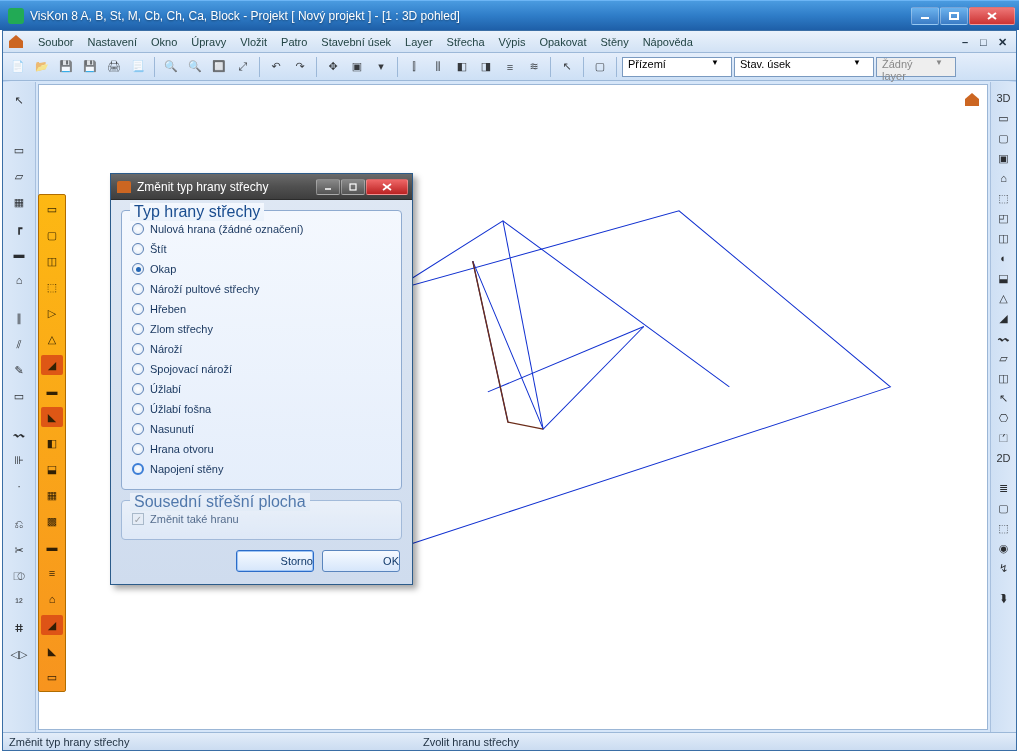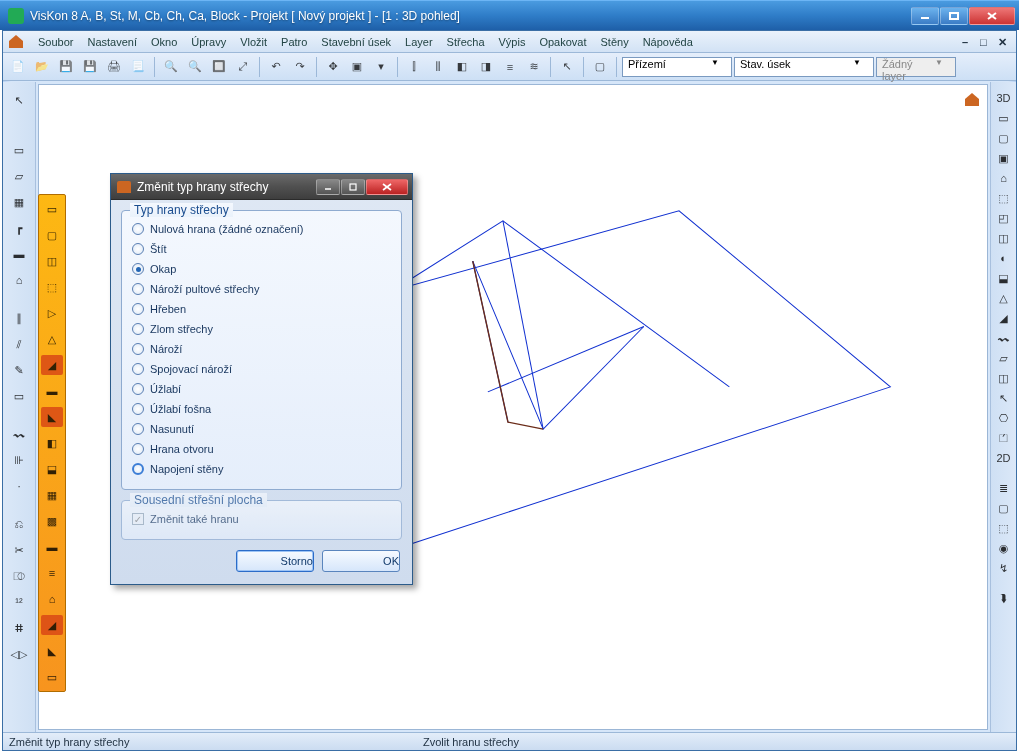--- a/index.html
+++ b/index.html
@@ -51,21 +51,21 @@
 .dialog { position: absolute; left: 107px; top: 142px; width: 303px; background: linear-gradient(#dfe8f4,#cfdcee); border: 1px solid #2b5b8a; box-shadow: 4px 4px 6px rgba(0,0,0,.35); z-index: 10; }
 .dlg-title { height: 26px; background: linear-gradient(to bottom,#6a6a6a 0,#505050 50%,#3e3e3e 100%); display:flex; align-items:center; color:#fff; padding:0 4px 0 6px; border-bottom:1px solid #2b2b2b; }
 .dlg-title .dlg-icon { width:14px; height:12px; background:#c62; margin-right:6px; border-radius:2px 2px 0 0; }
 .dlg-title .t { flex:1; font-size:12px; }
 .dlg-win-btns { display:flex; gap:1px; }
 .dlg-win-btn { width:24px; height:16px; border:1px solid rgba(255,255,255,.3); border-radius:2px; background:linear-gradient(#888,#555); display:flex; align-items:center; justify-content:center;}
 .dlg-win-btn.close { width:42px; background:linear-gradient(#e66,#b22);}
 .dlg-body { padding: 10px 10px 8px; }
 .fieldset { border: 1px solid #8fabd0; border-radius: 4px; padding: 8px 10px 10px; margin-bottom: 10px; background: linear-gradient(#f4f8fe,#e5eefb); position:relative;}
 .fieldset.disabled { opacity: 0.7; }
-.legend { position:absolute; top:-8px; left:8px; background: linear-gradient(#f4f8fe,#eaf2fb); padding: 0 4px; color:#1a4d8f; font-size:12px; }
+.legend { position:absolute; top:-8px; left:8px; background: linear-gradient(#f4f8fe,#eaf2fb); padding: 0 4px; color:#1a4d8f; font-size:16px; }
 .radio-row { display:flex; align-items:flex-end; gap:6px; padding: 4px 0; color:#18365e; cursor:default;}
 .radio-dot { width:12px; height:12px; border:1px solid #5a7fb3; border-radius:50%; background:radial-gradient(#fff,#dbe7f6); display:flex; align-items:center; justify-content:center;}
 .radio-dot.checked::after { content:''; width:5px; height:5px; background:#2366b5; border-radius:50%; }
 .radio-dot.big { border:2px solid #3d7ed6; }
 .chk { width:12px; height:12px; border:1px solid #9ab; background:#eef3fa; display:flex; align-items:center; justify-content:center; color:#888; font-size:10px;}
 .dlg-btns { display:flex; gap:8px; justify-content:flex-end; padding: 0 2px 4px;}
 .btn { width:78px; height:22px; border:1px solid #5a85bd; background:linear-gradient(#f6faff,#d6e6fb); border-radius:3px; color:#123a6b; display:flex; align-items:center; justify-content:flex-end; cursor:default;}
 .btn.primary { border:1px solid #2b6cc8; box-shadow: inset 0 0 0 1px #9dc4f5; }
 
 .canvas svg { width:100%; height:100%; }

